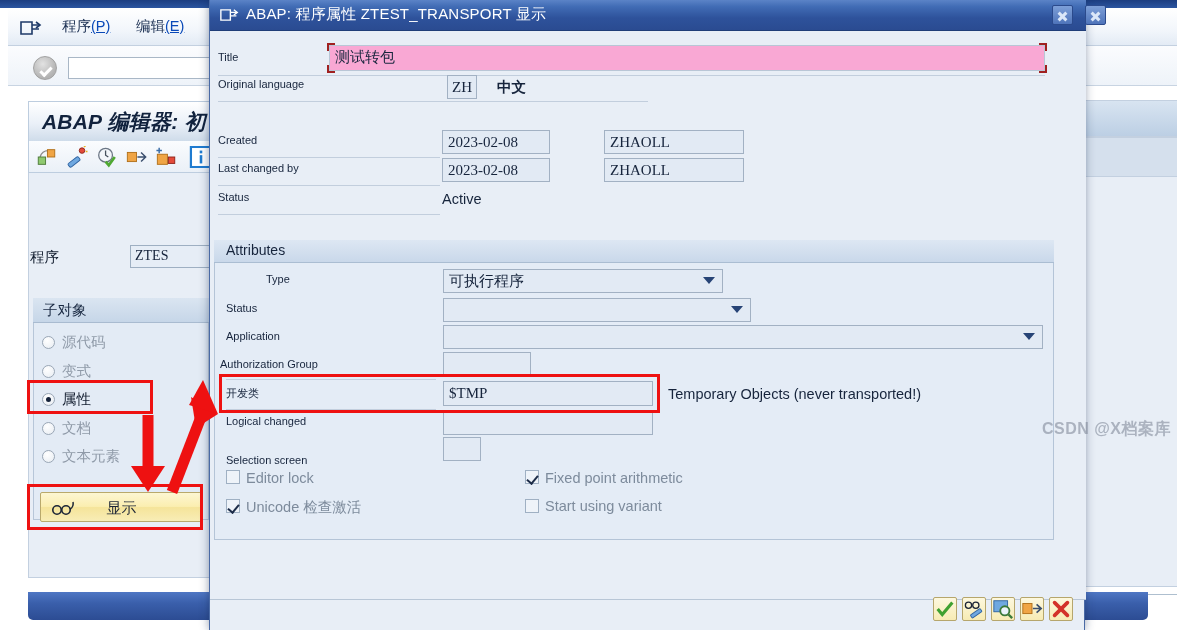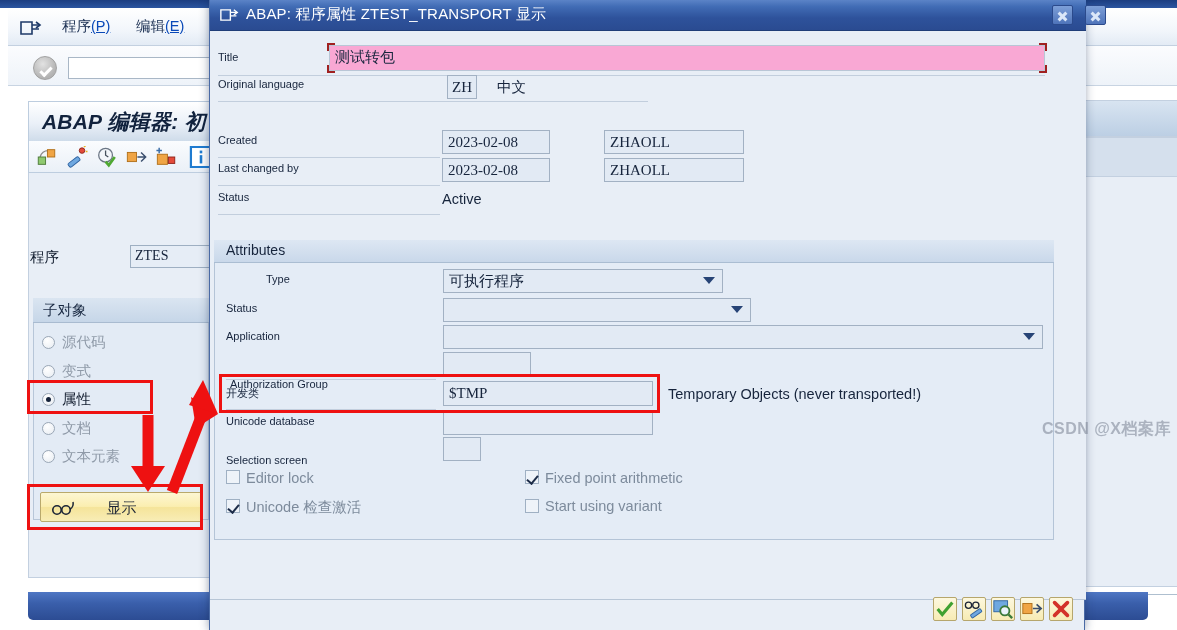--- a/index.html
+++ b/index.html
@@ -337,21 +337,21 @@
       <div class="flabel" style="left:8px; top:20px;">Title</div>
       <div class="finput" style="left:119px; top:14px; width:716px; height:26px; background:#f9a8d4; border-color:#b9c6d6;">测试转包</div>
       <div class="focusmark tl" style="left:117px; top:12px;"></div>
       <div class="focusmark bl" style="left:117px; top:34px;"></div>
       <div class="focusmark tr" style="left:829px; top:12px;"></div>
       <div class="focusmark br" style="left:829px; top:34px;"></div>
       <div class="fline" style="left:8px; top:44px; width:827px;"></div>
 
       <div class="flabel" style="left:8px; top:47px;">Original language</div>
       <div class="finput" style="left:237px; top:44px; width:30px; height:24px; text-align:center; padding:1px 0;">ZH</div>
-      <div class="fstatic" style="left:287px; top:47px;">中文</div>
+      <div class="fstatic" style="left:287px; top:47px;font-weight:bold;">中文</div>
       <div class="fline" style="left:8px; top:70px; width:430px;"></div>
 
       <div class="flabel" style="left:8px; top:103px;">Created</div>
       <div class="finput" style="left:232px; top:99px; width:108px; height:24px;">2023-02-08</div>
       <div class="finput" style="left:394px; top:99px; width:140px; height:24px;">ZHAOLL</div>
       <div class="fline" style="left:8px; top:126px; width:222px;"></div>
 
       <div class="flabel" style="left:8px; top:131px;">Last changed by</div>
       <div class="finput" style="left:232px; top:127px; width:108px; height:24px;">2023-02-08</div>
       <div class="finput" style="left:394px; top:127px; width:140px; height:24px;">ZHAOLL</div>
@@ -404,30 +404,30 @@
   <div class="sel-arrow" style="left:703px; top:277px;"></div>
 
   <div class="flabel" style="left:226px; top:302px;">Status</div>
   <div class="finput" style="left:443px; top:298px; width:308px; height:24px;"></div>
   <div class="sel-arrow" style="left:731px; top:306px;"></div>
 
   <div class="flabel" style="left:226px; top:330px;">Application</div>
   <div class="finput" style="left:443px; top:325px; width:600px; height:24px;"></div>
   <div class="sel-arrow" style="left:1023px; top:333px;"></div>
 
-  <div class="flabel" style="left:230px; top:358px;margin-top:20px;">Authorization Group</div>
+  <div class="flabel" style="left:220px; top:358px;">Authorization Group</div>
   <div class="finput" style="left:443px; top:352px; width:88px; height:24px;"></div>
   <div class="fline" style="left:226px; top:379px; width:210px;"></div>
 
   <div class="flabel" style="left:226px; top:386px;">开发类</div>
   <div class="finput" style="left:443px; top:381px; width:210px; height:25px;">$TMP</div>
   <div class="fstatic" style="left:668px; top:386px;">Temporary Objects (never transported!)</div>
   <div class="fline" style="left:226px; top:409px; width:210px;"></div>
 
-  <div class="flabel" style="left:226px; top:415px;">Unicode database</div>
+  <div class="flabel" style="left:226px; top:415px;">Logical changed</div>
   <div class="finput" style="left:443px; top:411px; width:210px; height:24px;"></div>
 
   <div class="flabel" style="left:226px; top:442px;margin-top:12px;">Selection screen</div>
   <div class="finput" style="left:443px; top:437px; width:38px; height:24px;"></div>
 
   <div class="chk" style="left:226px; top:470px;"></div>
   <div class="chk-label" style="left:246px; top:470px;">Editor lock</div>
 
   <div class="chk on" style="left:525px; top:470px;"></div>
   <div class="chk-label" style="left:545px; top:470px;">Fixed point arithmetic</div>

